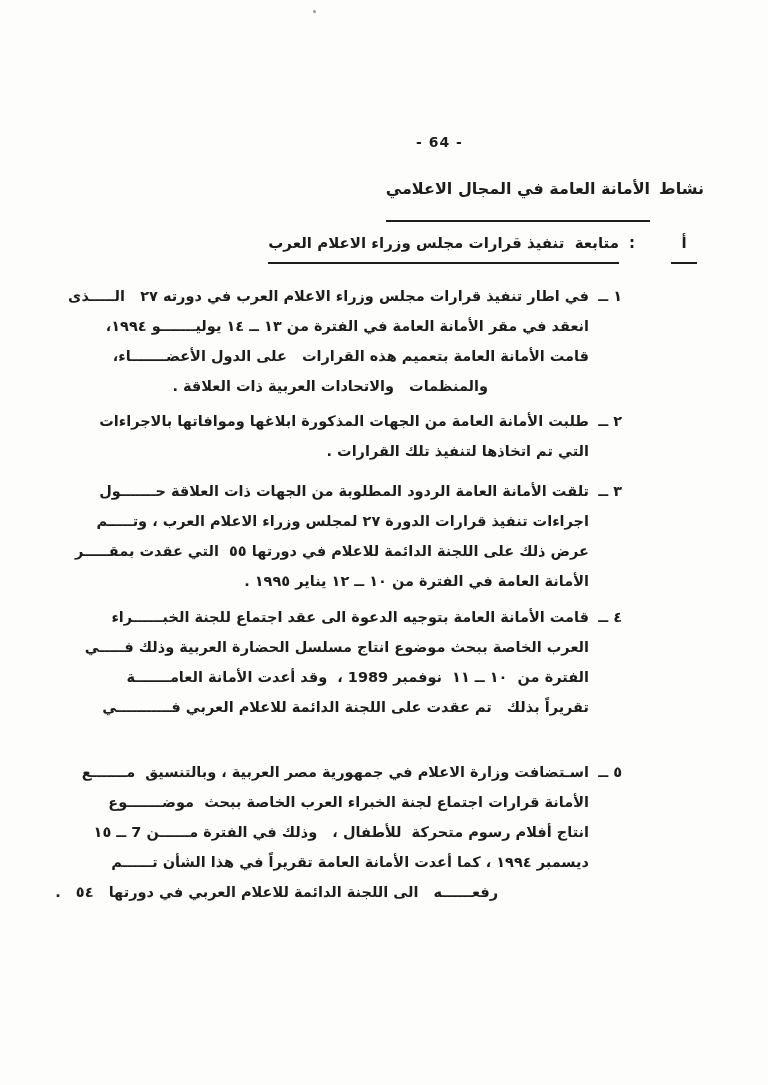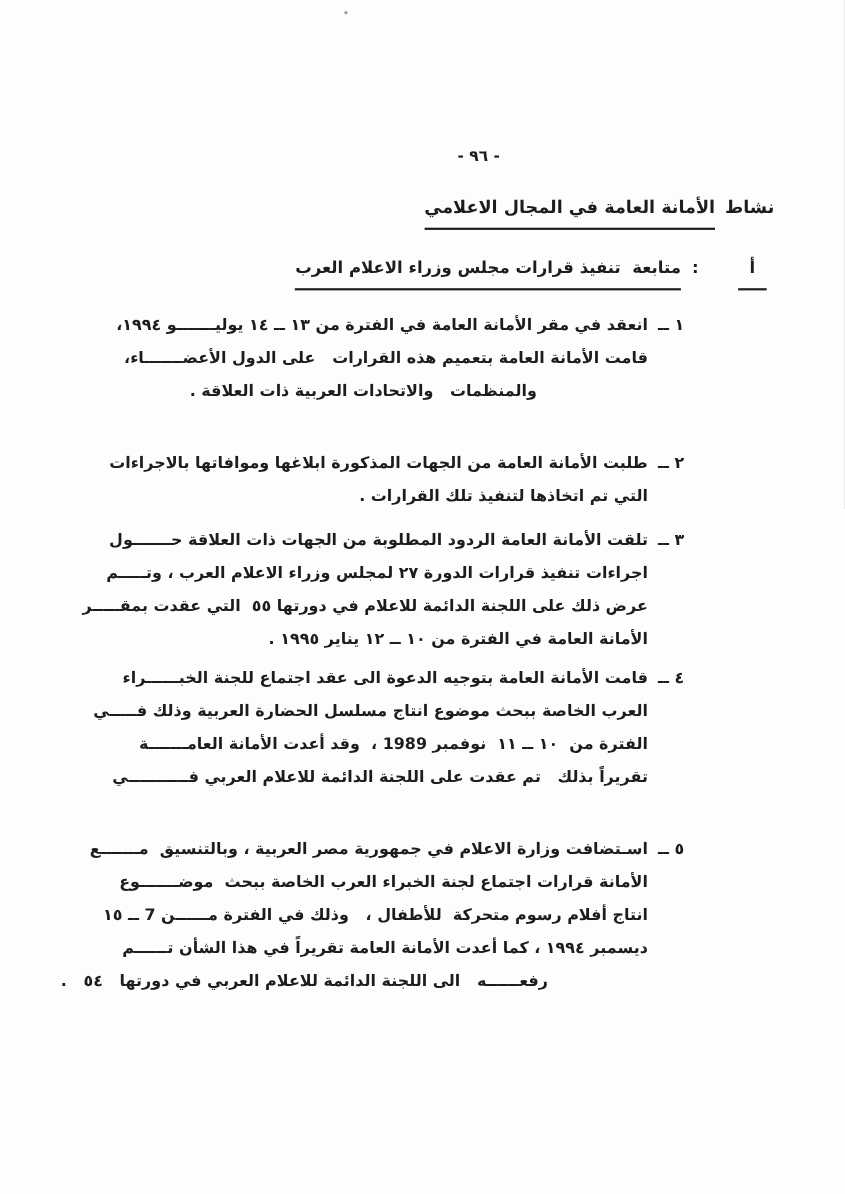--- a/index.html
+++ b/index.html
@@ -19,21 +19,21 @@
     position:absolute; top:134px; left:416px; font-size:14px;
     letter-spacing:1px; white-space:pre; direction:rtl;
   }
 
   .doc-heading{
     position:absolute; top:176px; right:64px;
     display:flex; direction:rtl; align-items:flex-start; gap:9px;
     font-size:16px; line-height:26px;
   }
   .h-prefix{ white-space:pre; }
-  .h-main{ white-space:pre; padding-bottom:5px; border-bottom:2px solid var(--ink); }
+  .h-main{ white-space:pre; padding-bottom:18px; border-bottom:2px solid var(--ink); }
 
   .section-row{
     position:absolute; top:231px; right:71px;
     display:flex; direction:rtl; align-items:flex-start;
     font-size:15px; line-height:25px;
   }
   .s-marker{ min-width:26px; text-align:center; padding-bottom:6px;
              border-bottom:2px solid var(--ink); }
   .s-colon{ margin-right:36px; }
   .s-title{ margin-right:10px; white-space:pre; padding-bottom:6px;
@@ -48,37 +48,38 @@
   }
   .body{ margin-right:33px; }
   .line{ line-height:30px; text-align:right; white-space:pre; }
 </style>
 </head>
 <body>
 
 <div class="page">
   <div class="speck"></div>
 
-  <div class="page-number">- ٩٦ -</div>
+  <div class="page-number">- 64 -</div>
 
   <div class="doc-heading">
     <span class="h-prefix">نشاط</span>
     <span class="h-main">الأمانة العامة في المجال الاعلامي</span>
   </div>
 
   <div class="section-row">
     <span class="s-marker">أ</span>
     <span class="s-colon">:</span>
     <span class="s-title">متابعة  تنفيذ قرارات مجلس وزراء الاعلام العرب</span>
   </div>
 
   <div id="items">
       <div class="item" style="top: 281px;">
         <span class="num">١ ــ</span>
         <div class="body">
+          <div class="line">في اطار تنفيذ قرارات مجلس وزراء الاعلام العرب في دورته ٢٧   الـــــذى</div>
           <div class="line">انعقد في مقر الأمانة العامة في الفترة من ١٣ ــ ١٤ يوليـــــــو ١٩٩٤،</div>
           <div class="line">قامت الأمانة العامة بتعميم هذه القرارات   على الدول الأعضـــــــاء،</div>
           <div class="line">                    والمنظمات   والاتحادات العربية ذات العلاقة .</div>
         </div>
       </div>
       <div class="item" style="top: 406px;">
         <span class="num">٢ ــ</span>
         <div class="body">
           <div class="line">طلبت الأمانة العامة من الجهات المذكورة ابلاغها وموافاتها بالاجراءات</div>
           <div class="line">التي تم اتخاذها لتنفيذ تلك القرارات .</div>

